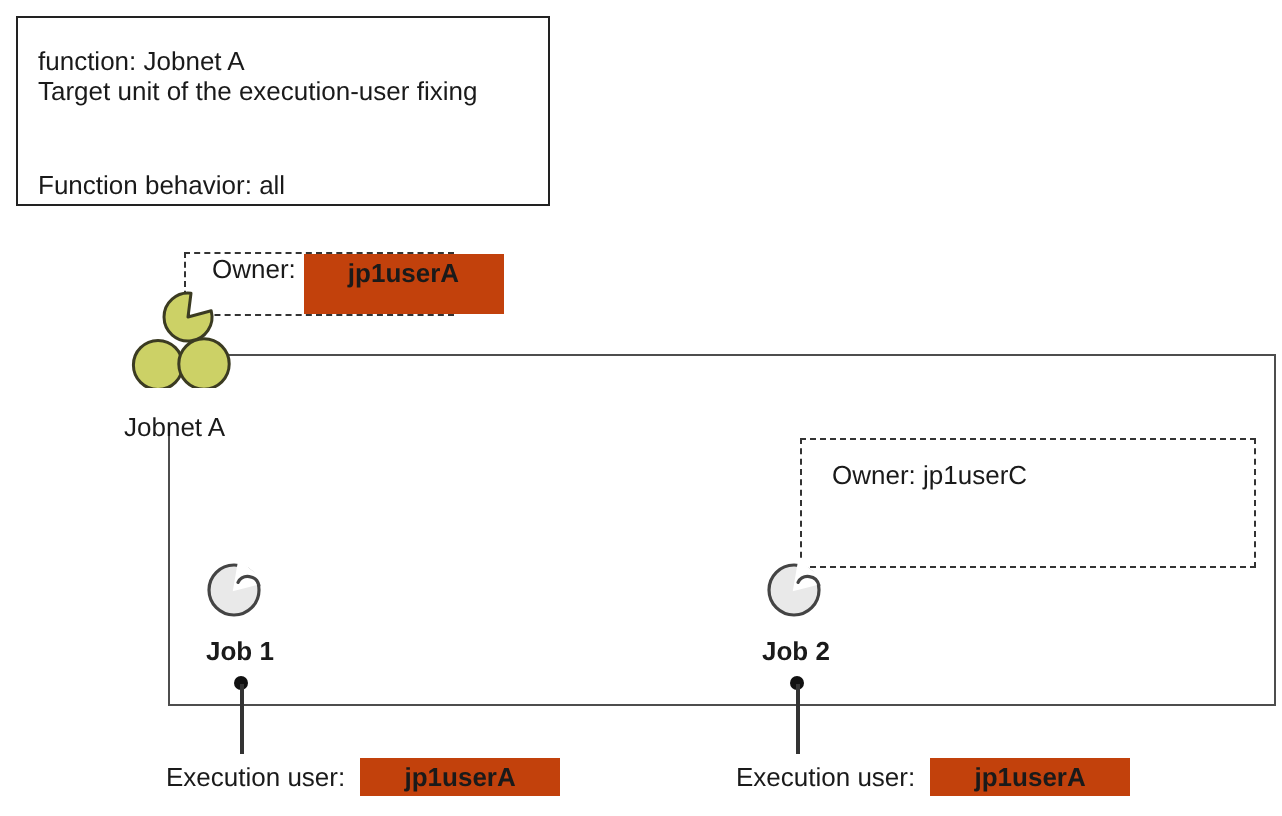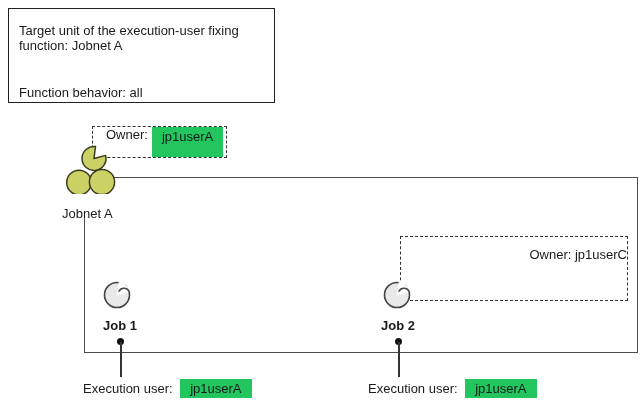--- a/index.html
+++ b/index.html
@@ -31,32 +31,33 @@
     background: transparent;
   }
   .owner-box-a {
     left: 92px; top: 126px;
     width: 135px; height: 32px;
     display: flex; 
     padding-left: 13px;
   }
   .job-box { padding: 11px 0 0 15px; line-height: 14px; }
   .job-box-1 { left: 121px; top: 228px; width: 227px; height: 65px; }
-  .job-box-2 { left: 400px; top: 236px; width: 228px; height: 65px; text-align: right; }
+  .job-box-2 { left: 400px; top: 219px; width: 228px; height: 65px; }
   .job-box .row2 { display: block; margin-top: 14px; }
 
   .big-rect {
     left: 84px; top: 177px;
     width: 554px; height: 176px;
     border: 1.8px solid #4d4d4d;
   }
 
   .hl {
-    background: #22c55e;
-    padding: 2px 10px;
+    background: #c2410c;
+    padding: 2px 22px;
+    font-weight: bold;
   }
   .prefix { margin-right: 4px; }
 
   .jobnet-label {
     left: 60px; top: 194px;
     height: 15px; line-height: 15px;
     background: #fff;
     padding: 12px 2px;
     white-space: nowrap;
   }
@@ -86,22 +87,22 @@
   .exec-label-2 { left: 368px; }
 
   svg { display: block; }
 </style>
 </head>
 <body>
 
 <div class="canvas">
 
   <div class="abs info-box">
+    <span class="line">function: Jobnet A</span>
     <span class="line">Target unit of the execution-user fixing</span>
-    <span class="line">function: Jobnet A</span>
     <span class="para2">Function behavior: all</span>
   </div>
 
   <div class="abs big-rect"></div>
 
   <div class="abs dashed-box owner-box-a">
     <span class="prefix">Owner:</span>
     <span class="hl">jp1userA</span>
   </div>
 

